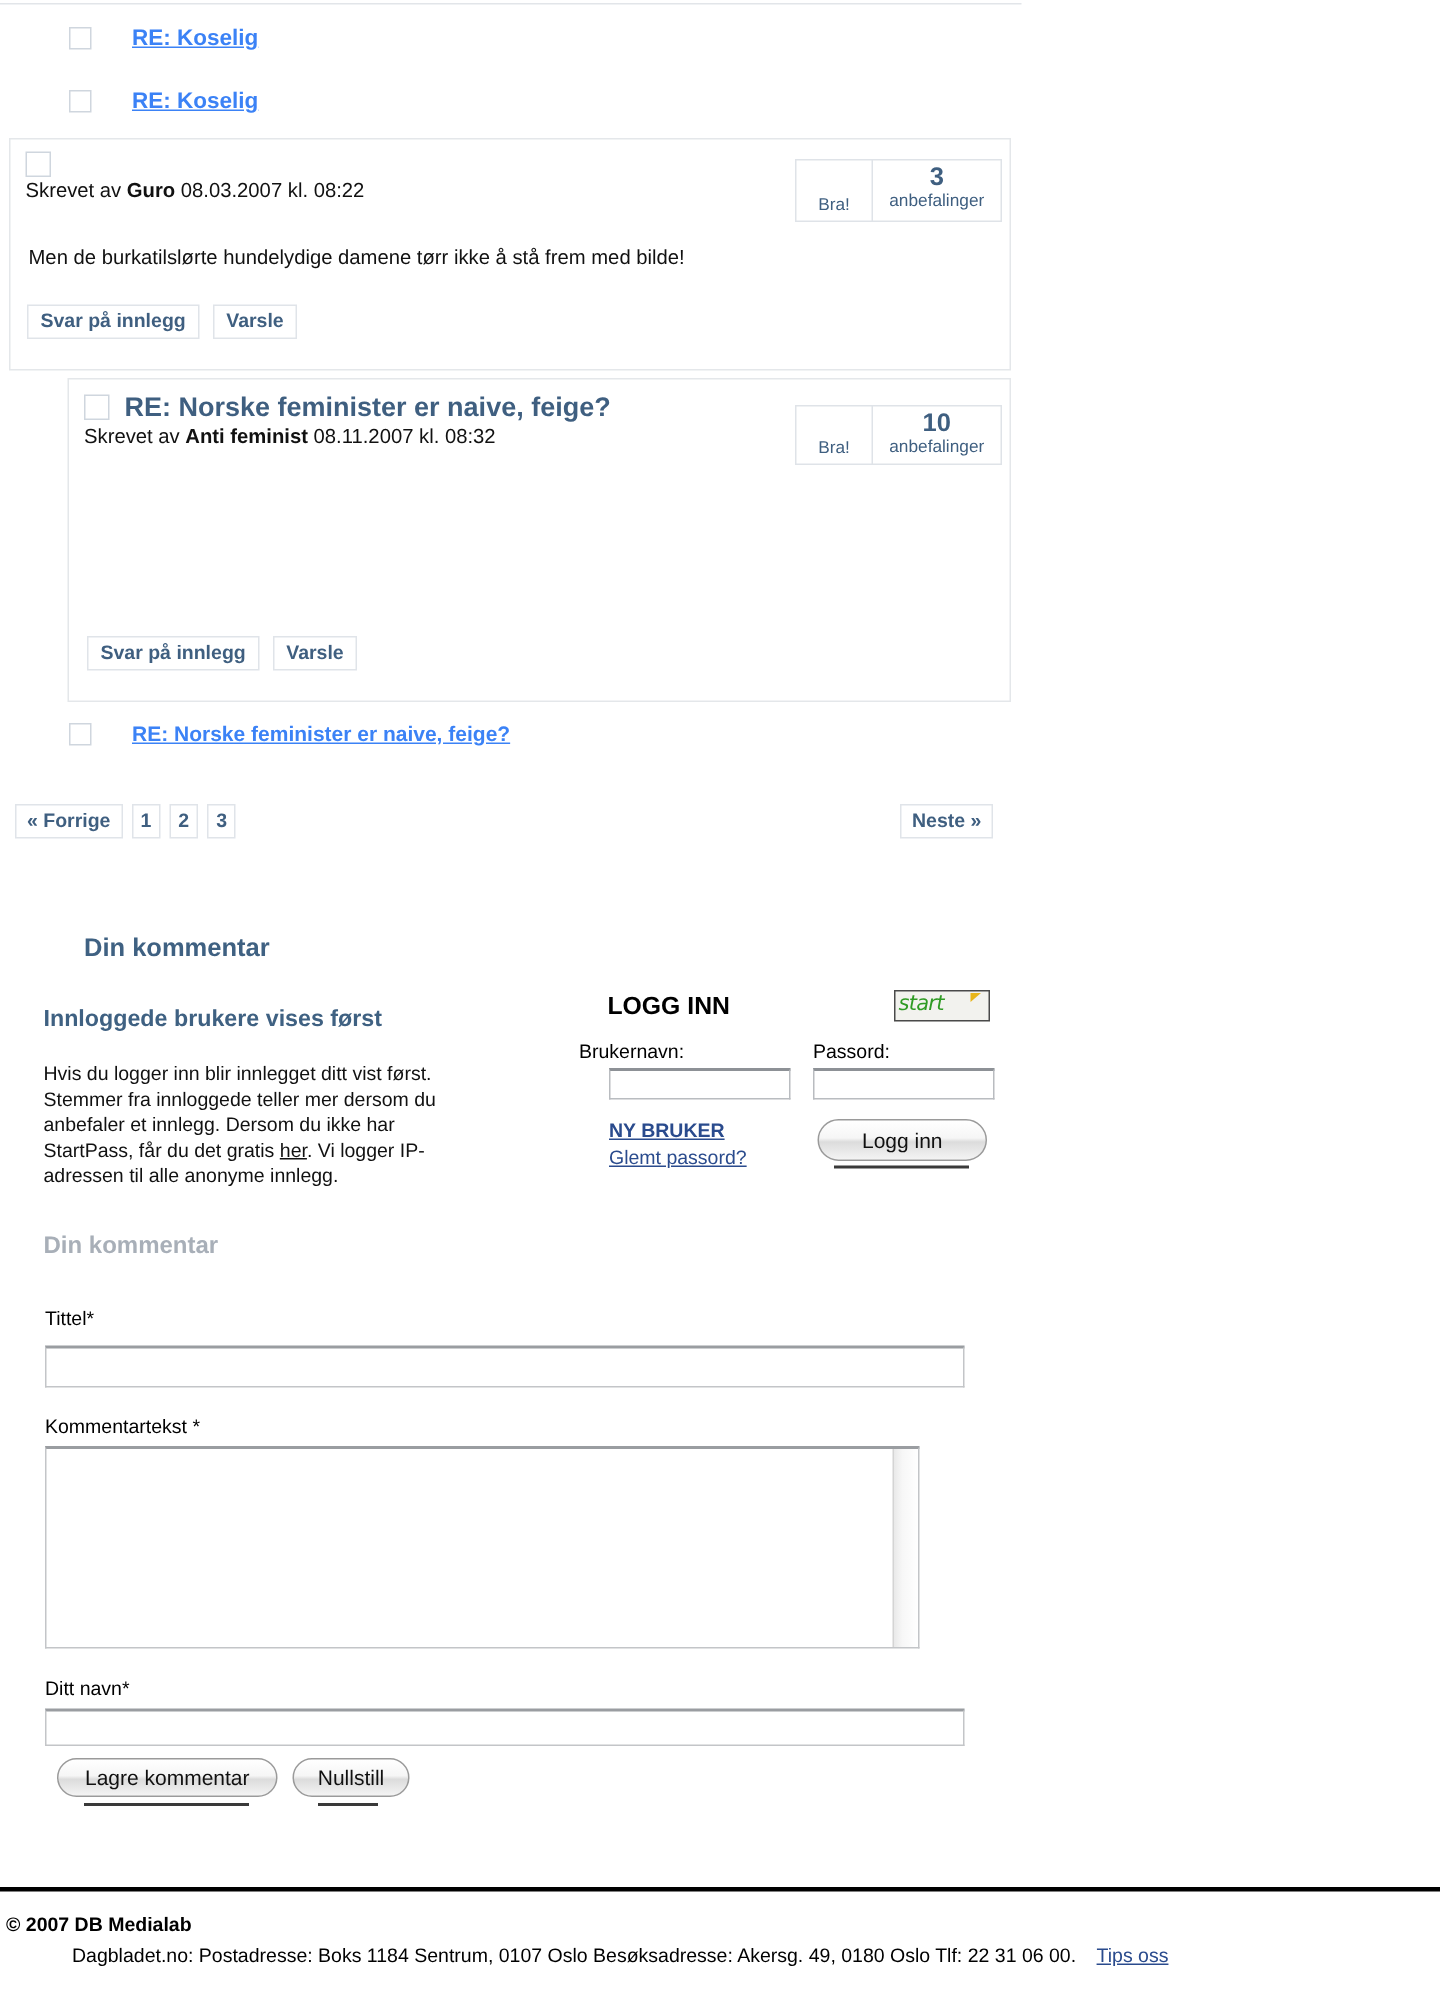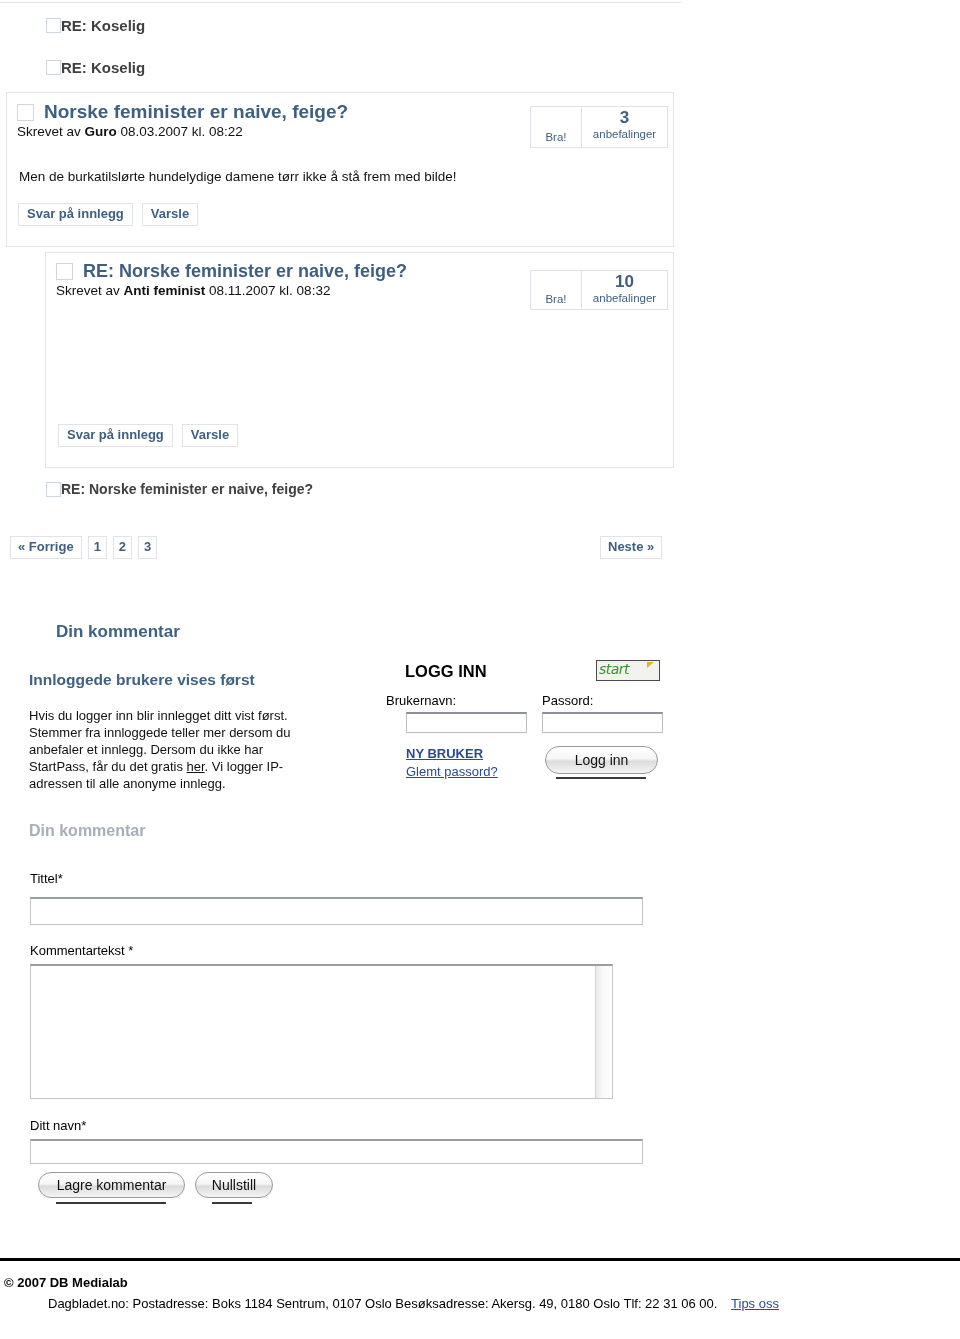--- a/index.html
+++ b/index.html
@@ -23,25 +23,26 @@
     position: absolute; left: 0; top: 2px;
     width: 681px; height: 1px;
     background: #e2e5e9;
   }
 
   
   .thread-link {
     position: absolute;
     display: flex;
     align-items: center;
-    gap: 0;
-    color: #404040;
+    gap: 27px;
+    color: #3b82f6;
     font-size: 15px;
     font-weight: bold;
     white-space: nowrap;
+    text-decoration: underline;
   }
   .thread-link .cb {
     width: 13px; height: 13px;
     border: 1px solid #cfd6de;
     background: #fff;
     display: inline-block;
     flex: 0 0 auto;
   }
 
   
@@ -340,21 +341,20 @@
   </a>
   <a class="thread-link" style="left:46px; top:59px;">
     <span class="cb"></span>
     <span>RE: Koselig</span>
   </a>
 
   <div class="post" style="left:6px; top:92px; width:668px; height:155px;">
     <div class="post-head">
       <div class="post-title t-main">
         <span class="cb"></span>
-        <span>Norske feminister er naive, feige?</span>
       </div>
       <div class="post-meta">
         <span>Skrevet av </span><b>Guro</b><span> 08.03.2007 kl. 08:22</span>
       </div>
     </div>
     <div class="post-body" style="margin-top:29px;">
       <p>Men de burkatilslørte hundelydige damene tørr ikke å stå frem med bilde!</p>
     </div>
     <div class="btnrow" style="position:absolute; left:11px; top:110px;">
       <button class="sbtn">Svar på innlegg</button>

